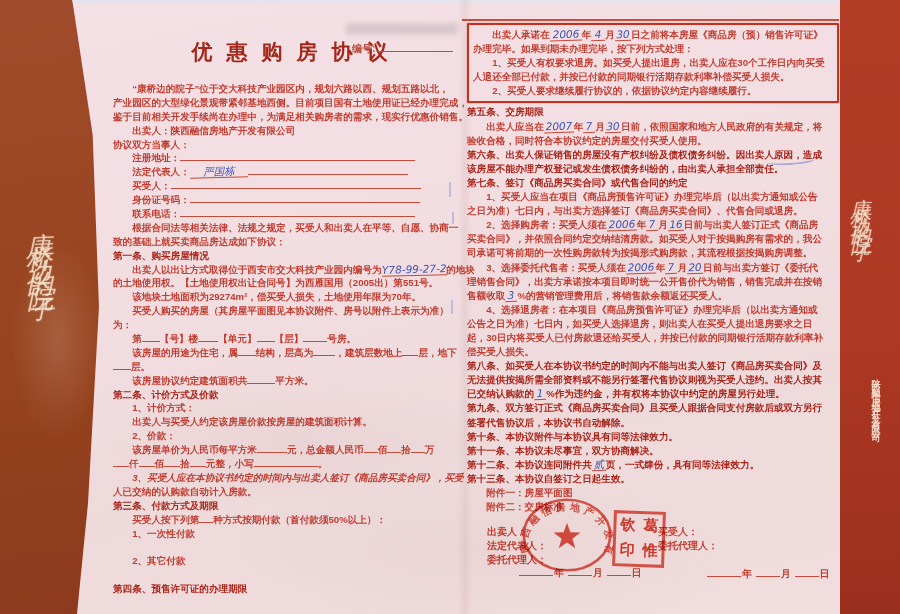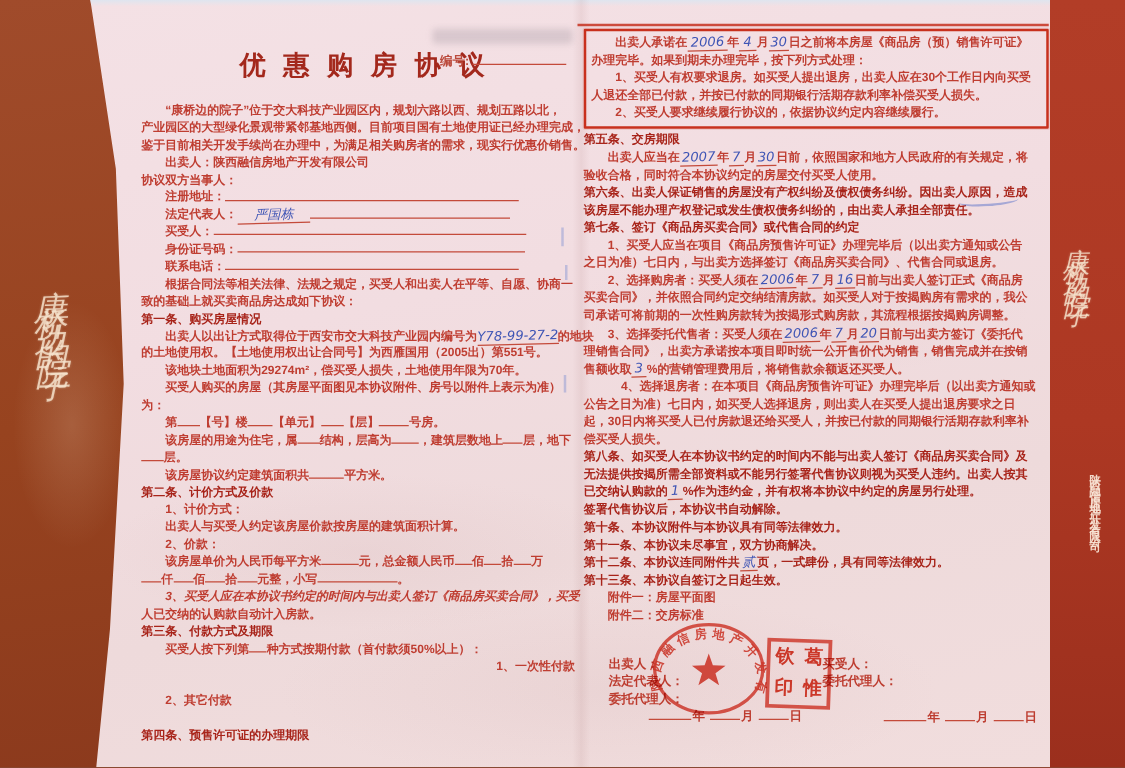--- a/index.html
+++ b/index.html
@@ -122,21 +122,21 @@
         <div class="ln"><span class="bold">第二条、计价方式及价款</span></div>
         <div class="ln" style="padding-left: 19.2px;"><span class="prt">1、计价方式：</span></div>
         <div class="ln" style="padding-left: 19.2px;"><span class="prt">出卖人与买受人约定该房屋价款按房屋的建筑面积计算。</span></div>
         <div class="ln" style="padding-left: 19.2px;"><span class="prt">2、价款：</span></div>
         <div class="ln" style="padding-left: 19.2px;"><span class="prt">该房屋单价为人民币每平方米</span><span class="blk" style="width: 30px;"></span><span class="prt">元，总金额人民币</span><span class="blk" style="width: 14px;"></span><span class="prt">佰</span><span class="blk" style="width: 14px;"></span><span class="prt">拾</span><span class="blk" style="width: 14px;"></span><span class="prt">万</span></div>
         <div class="ln"><span class="blk" style="width: 16px;"></span><span class="prt">仟</span><span class="blk" style="width: 16px;"></span><span class="prt">佰</span><span class="blk" style="width: 16px;"></span><span class="prt">拾</span><span class="blk" style="width: 16px;"></span><span class="prt">元整，小写</span><span class="blk" style="width: 64px;"></span><span class="prt">。</span></div>
         <div class="ln" style="padding-left: 19.2px; font-style: italic;"><span class="prt">3、买受人应在本协议书约定的时间内与出卖人签订《商品房买卖合同》，买受</span></div>
         <div class="ln"><span class="prt">人已交纳的认购款自动计入房款。</span></div>
         <div class="ln"><span class="bold">第三条、付款方式及期限</span></div>
         <div class="ln" style="padding-left: 19.2px;"><span class="prt">买受人按下列第</span><span class="blk" style="width: 14px;"></span><span class="prt">种方式按期付款（首付款须50%以上）：</span></div>
-        <div class="ln" style="padding-left: 19.2px; text-align: right;"><span class="prt">1、一次性付款</span></div>
+        <div class="ln" style="padding-left: 19.2px;"><span class="prt">1、一次性付款</span></div>
         <div class="ln gap"></div>
         <div class="ln" style="padding-left: 19.2px;"><span class="prt">2、其它付款</span></div>
         <div class="ln gap"></div>
         <div class="ln"><span class="bold">第四条、预售许可证的办理期限</span></div>
       </div>
     <div class="boxline"></div>
     <div id="right-col" class="col">
         <div class="rbox">
           <div class="ln" style="padding-left: 19.2px;"><span class="prt">出卖人承诺在</span><span class="hand" style="min-width: 32px;">2006</span><span class="prt">年</span><span class="hand" style="min-width: 14px;">4</span><span class="prt">月</span><span class="hand" style="min-width: 16px;">30</span><span class="prt">日之前将本房屋《商品房（预）销售许可证》</span></div>
           <div class="ln"><span class="prt">办理完毕。如果到期未办理完毕，按下列方式处理：</span></div>
@@ -151,27 +151,28 @@
         <div class="ln"><span class="bold">该房屋不能办理产权登记或发生债权债务纠纷的，由出卖人承担全部责任。</span></div>
         <div class="ln"><span class="bold">第七条、签订《商品房买卖合同》或代售合同的约定</span></div>
         <div class="ln" style="padding-left: 19.2px;"><span class="prt">1、买受人应当在项目《商品房预售许可证》办理完毕后（以出卖方通知或公告</span></div>
         <div class="ln"><span class="prt">之日为准）七日内，与出卖方选择签订《商品房买卖合同》、代售合同或退房。</span></div>
         <div class="ln" style="padding-left: 19.2px;"><span class="prt">2、选择购房者：买受人须在</span><span class="hand" style="min-width: 30px;">2006</span><span class="prt">年</span><span class="hand" style="min-width: 12px;">7</span><span class="prt">月</span><span class="hand" style="min-width: 16px;">16</span><span class="prt">日前与出卖人签订正式《商品房</span></div>
         <div class="ln"><span class="prt">买卖合同》，并依照合同约定交纳结清房款。如买受人对于按揭购房有需求的，我公</span></div>
         <div class="ln"><span class="prt">司承诺可将前期的一次性购房款转为按揭形式购房款，其流程根据按揭购房调整。</span></div>
         <div class="ln" style="padding-left: 19.2px;"><span class="prt">3、选择委托代售者：买受人须在</span><span class="hand" style="min-width: 30px;">2006</span><span class="prt">年</span><span class="hand" style="min-width: 12px;">7</span><span class="prt">月</span><span class="hand" style="min-width: 16px;">20</span><span class="prt">日前与出卖方签订《委托代</span></div>
         <div class="ln"><span class="prt">理销售合同》，出卖方承诺按本项目即时统一公开售价代为销售，销售完成并在按销</span></div>
         <div class="ln"><span class="prt">售额收取</span><span class="hand" style="min-width: 12px;">3</span><span class="prt">%的营销管理费用后，将销售款余额返还买受人。</span></div>
-        <div class="ln" style="padding-left: 19.2px; text-align: center;"><span class="prt">4、选择退房者：在本项目《商品房预售许可证》办理完毕后（以出卖方通知或</span></div>
+        <div class="ln" style="padding-left: 19.2px;"><span class="prt">4、选择退房者：在本项目《商品房预售许可证》办理完毕后（以出卖方通知或</span></div>
         <div class="ln"><span class="prt">公告之日为准）七日内，如买受人选择退房，则出卖人在买受人提出退房要求之日</span></div>
         <div class="ln"><span class="prt">起，30日内将买受人已付房款退还给买受人，并按已付款的同期银行活期存款利率补</span></div>
         <div class="ln"><span class="prt">偿买受人损失。</span></div>
         <div class="ln"><span class="bold">第八条、如买受人在本协议书约定的时间内不能与出卖人签订《商品房买卖合同》及</span></div>
         <div class="ln"><span class="bold">无法提供按揭所需全部资料或不能另行签署代售协议则视为买受人违约。出卖人按其</span></div>
         <div class="ln"><span class="bold">已交纳认购款的</span><span class="hand" style="min-width: 12px;">1</span><span class="bold">%作为违约金，并有权将本协议中约定的房屋另行处理。</span></div>
+        <div class="ln"><span class="bold">第九条、双方签订正式《商品房买卖合同》且买受人跟据合同支付房款后或双方另行</span></div>
         <div class="ln"><span class="bold">签署代售协议后，本协议书自动解除。</span></div>
         <div class="ln"><span class="bold">第十条、本协议附件与本协议具有同等法律效力。</span></div>
         <div class="ln"><span class="bold">第十一条、本协议未尽事宜，双方协商解决。</span></div>
         <div class="ln"><span class="bold">第十二条、本协议连同附件共</span><span class="hand" style="min-width: 14px;">贰</span><span class="bold">页，一式肆份，具有同等法律效力。</span></div>
         <div class="ln"><span class="bold">第十三条、本协议自签订之日起生效。</span></div>
         <div class="ln" style="padding-left: 19.2px;"><span class="prt">附件一：房屋平面图</span></div>
         <div class="ln" style="padding-left: 19.2px;"><span class="prt">附件二：交房标准</span></div>
       </div>
 
     <div class="sigblock" style="left:432px;top:525px">

